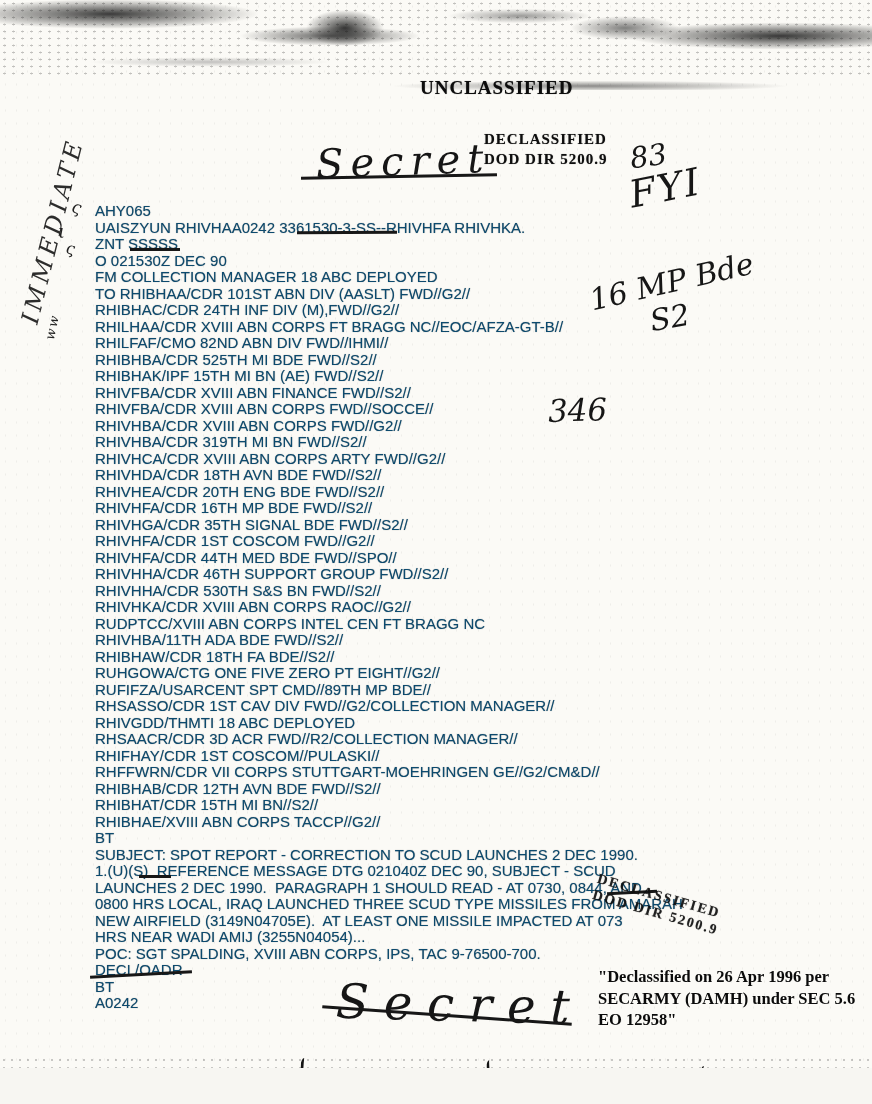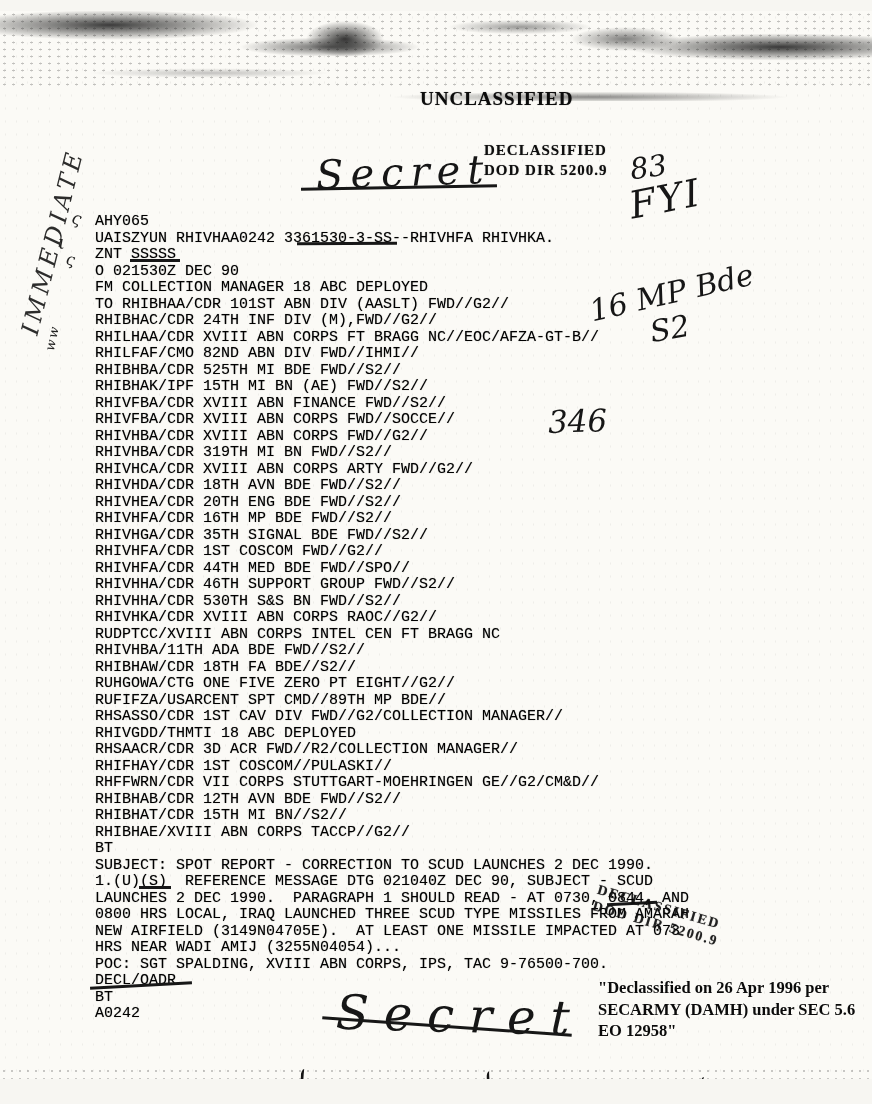--- a/index.html
+++ b/index.html
@@ -1,24 +1,24 @@
 <!DOCTYPE html>
 <html><head>
 <meta charset="utf-8">
 <style>
   html,body{margin:0;padding:0;}
   body{width:872px;height:1104px;background:#f7f6f2;overflow:hidden;}
-  .page{position:relative;width:872px;height:1068px;background:#fbfaf6;overflow:hidden;margin-top:11px;}
+  .page{position:relative;width:872px;height:1068px;background:#fbfaf6;overflow:hidden;}
   .page::after{content:"";position:absolute;inset:0;pointer-events:none;
     background-image:radial-gradient(rgba(40,40,40,.18) 0.7px, transparent 1px);
     background-size:11px 13px;opacity:.35;}
   
   .typed{position:absolute;left:95px;top:203px;
-    font-family:Liberation Mono, monospace;font-size:15px;line-height:16.5px;
-    color:#000000;white-space:pre;text-shadow:0 0 1px rgba(25,25,25,.45);}
+    font-family:Liberation Sans, sans-serif;font-size:15px;line-height:16.5px;
+    color:#0c4a6e;white-space:pre;text-shadow:0 0 1px rgba(25,25,25,.45);}
   .tline{height:16.5px;}
   
   .strike{position:absolute;height:2.5px;background:#171717;}
   .st-1{left:297px;top:231px;width:100px;transform:rotate(-.4deg);}
   .st-2{left:130px;top:248px;width:50px;}
   .st-3{left:139px;top:875px;width:32px;}
   .st-4{left:607px;top:891px;width:50px;transform:rotate(-3deg);}
   .st-5{left:90px;top:973px;width:102px;transform:rotate(-3deg);height:3px;}
   .st-secret-top{left:301px;top:175px;width:196px;transform:rotate(-1deg);height:3px;}
   .st-secret-bottom{left:322px;top:1014px;width:250px;transform:rotate(4deg);height:3px;}

